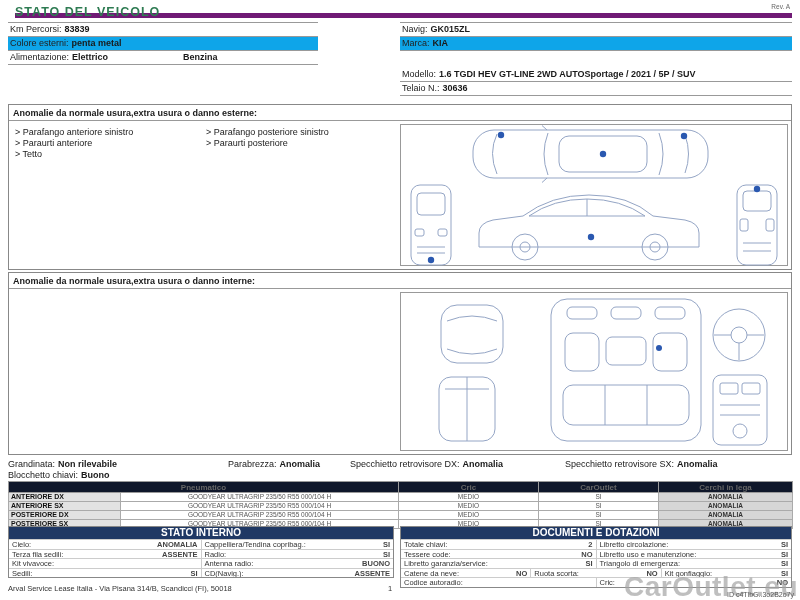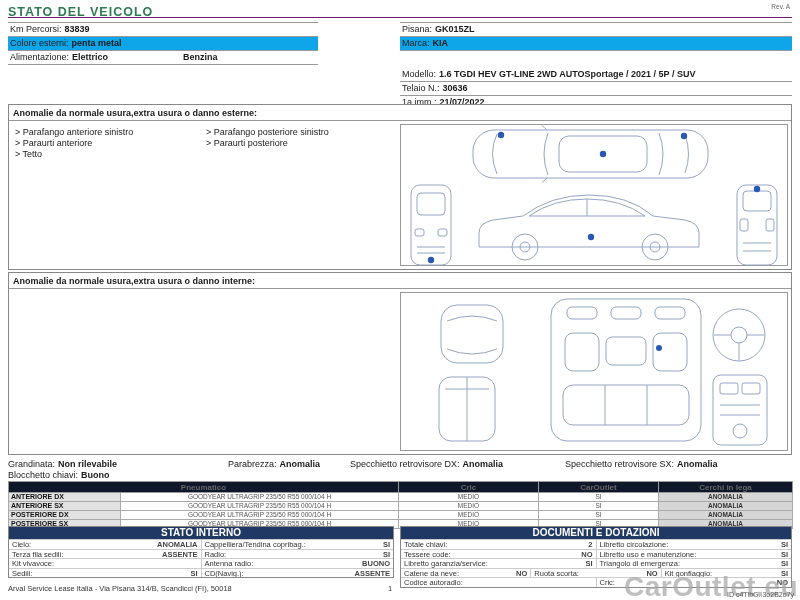--- a/index.html
+++ b/index.html
@@ -1,21 +1,21 @@
 <!DOCTYPE html>
 <html><head>
 <meta charset="utf-8">
 <style>
   *{margin:0;padding:0;box-sizing:border-box}
   html,body{width:800px;height:600px;overflow:hidden}
   body{font-family:"Liberation Sans",sans-serif;background:#fff;position:relative;color:#1a1a1a}
   .page{position:absolute;inset:0;background:#fff}
 
   
-  .hdr{position:absolute;left:8px;right:8px;top:2px;height:16px;border-bottom:1px solid #701a75}
+  .hdr{position:absolute;left:15px;right:8px;top:2px;height:16px;border-bottom:5px solid #701a75}
   .title{font-size:12.5px;font-weight:bold;letter-spacing:1px;color:#2e7b52}
   .rev{position:absolute;right:2px;top:1px;font-size:6.5px;color:#666}
 
   
   .info{position:absolute;top:22px;border-top:1px solid #999;font-size:9px}
   .info-l{left:8px;width:310px}
   .info-r{left:400px;width:392px}
   .irow{border-bottom:1px solid #999;min-height:13px;line-height:13px;padding:0 2px}
   .irow.shade{background:#0ea5e9}
   .irow .lbl{color:#222}
@@ -87,33 +87,30 @@
     <div class="irow shade">
       <span class="lbl">Colore esterni:</span><span class="val">penta metal</span>
     </div>
     <div class="irow">
       <span class="lbl">Alimentazione:</span><span class="val">Elettrico</span><span class="val val2">Benzina</span>
     </div>
   </div>
 
   <div class="info info-r">
     <div class="irow">
-      <span class="lbl">Pisana:</span><span class="val">GK015ZL</span>
+      <span class="lbl">Navig:</span><span class="val">GK015ZL</span>
     </div>
     <div class="irow shade">
       <span class="lbl">Marca:</span><span class="val">KIA</span>
     </div>
     <div class="irow tall">
       <span class="lbl">Modello:</span><span class="val">1.6 TGDI HEV GT-LINE 2WD AUTOSportage / 2021 / 5P / SUV</span>
     </div>
     <div class="irow">
       <span class="lbl">Telaio N.:</span><span class="val">30636</span>
-    </div>
-    <div class="irow">
-      <span class="lbl">1a imm.:</span><span class="val">21/07/2022</span>
     </div>
   </div>
 
   <div class="section sec-ext">
     <div class="sec-hdr">Anomalie da normale usura,extra usura o danno esterne:</div>
     <div class="anom-cols">
       <ul class="anom-col">
         <li>Parafango anteriore sinistro</li>
         <li>Paraurti anteriore</li>
         <li>Tetto</li>

